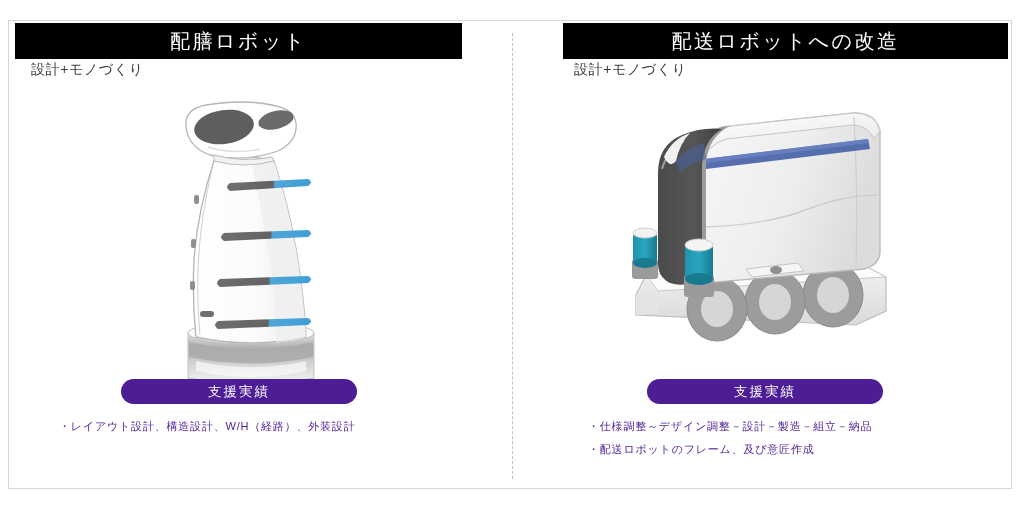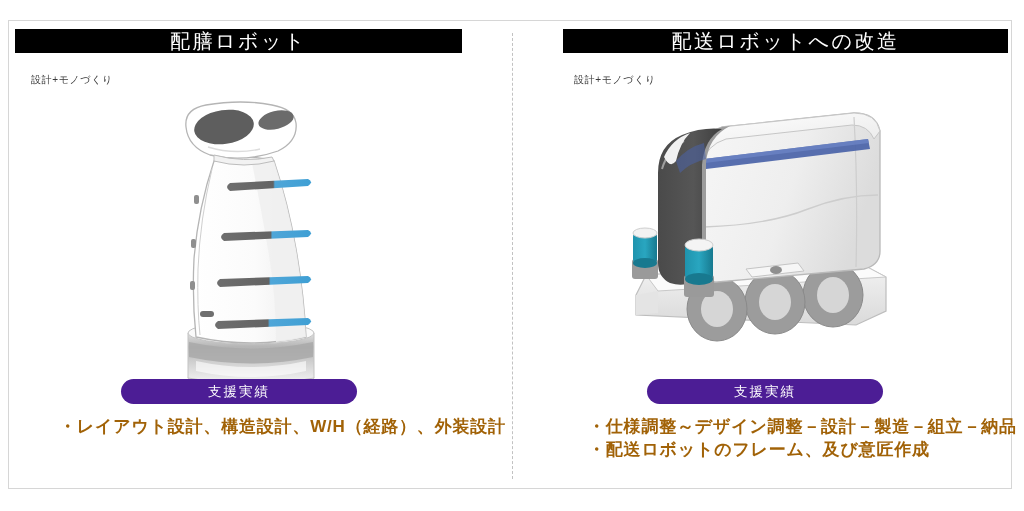--- a/index.html
+++ b/index.html
@@ -43,39 +43,38 @@
     position: absolute;
     top: 0;
     height: 469px;
   }
   .panel.left  { left: 0px;   width: 503px; }
   .panel.right { left: 503px; width: 501px; }
 
   .panel-header {
     position: absolute;
     top: 2px;
-    height: 24px;
+    height: 36px;
     background: #000000;
     color: #ffffff;
     display: flex;
     align-items: center;
     justify-content: center;
     font-size: 20px;
     letter-spacing: 2.5px;
     font-weight: 400;
     white-space: nowrap;
-    margin-top: 6px;
   }
   .panel.left  .panel-header { left: 6px;  width: 447px; }
   .panel.right .panel-header { left: 51px; width: 445px; }
 
   .panel-subtitle {
     position: absolute;
-    top: 52px;
-    font-size: 10px;
+    top: 40px;
+    font-size: 14px;
     letter-spacing: 0.6px;
     color: #3a3a3a;
     white-space: nowrap;
   }
   .panel.left  .panel-subtitle { left: 22px; }
   .panel.right .panel-subtitle { left: 62px; }
 
   
   .art {
     position: absolute;
@@ -108,26 +107,25 @@
   .bullets {
     position: absolute;
     top: 394px;
     margin: 0;
     padding: 0;
     list-style: none;
   }
   .panel.left  .bullets { left: 50px;  width: 430px; }
   .panel.right .bullets { left: 76px;  width: 420px; }
   .bullets li {
-    font-size: 17px;
+    font-size: 11px;
     line-height: 23px;
     letter-spacing: 0.8px;
-    color: #a16207;
+    color: #4c1d95;
     white-space: nowrap;
-    font-weight: bold;
   }
 </style>
 </head>
 <body>
 
 <div class="slide">
 
   <div class="divider"></div>
 
   <div class="panel left">

